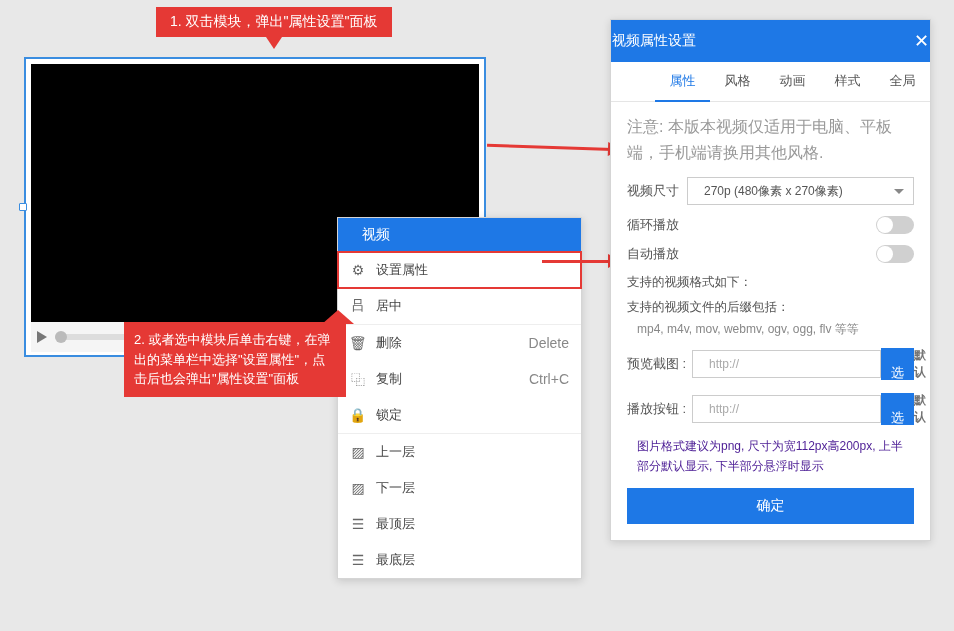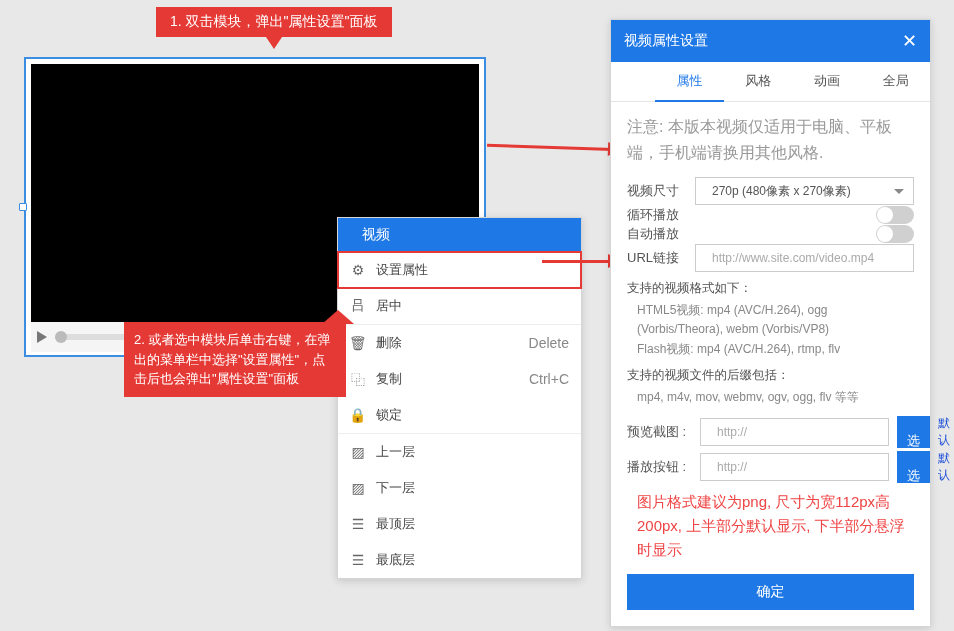--- a/index.html
+++ b/index.html
@@ -187,21 +187,21 @@
       left: 610px;
       top: 19px;
       width: 321px;
       background: #fff;
       border: 1px solid #d5d5d5;
       box-shadow: 0 2px 8px rgba(0,0,0,0.13);
     }
     .panel-header {
       background: #1e78e6;
       color: #fff;
-      padding: 10px 13px;
+      padding: 10px 1px;
       font-size: 14px;
       display: flex;
       justify-content: space-between;
       align-items: center;
     }
     .panel-close { font-size: 18px; cursor: pointer; }
     .tabs {
       display: flex;
       border-bottom: 1px solid #e5e5e5;
     }
@@ -224,22 +224,21 @@
     }
     .note {
       color: #999;
       font-size: 16px;
       line-height: 1.6;
       margin-bottom: 12px;
     }
     .row {
       display: flex;
       align-items: center;
-      margin-bottom: 1px;
-      gap: 8px;
+      margin-bottom: 11px;
     }
     .row-label {
       width: 60px;
       color: #555;
       font-size: 13px;
       flex-shrink: 0;
     }
     select, input.txt {
       flex: 1;
       height: 28px;
@@ -300,26 +299,27 @@
     .btn-select {
       background: #1e78e6;
       color: #fff;
       border: none;
       height: 28px;
       padding: 16px 10px;
       font-size: 13px;
       font-family: inherit;
     }
     .lbl-default {
-      color: #1d4ed8;
+      color: #737373;
       font-size: 12px;
+      font-weight: bold;
     }
     .hint {
-      font-size: 15px;
-      color: #ef4444;
+      font-size: 12px;
+      color: #4c1d95;
       line-height: 1.6;
       margin: 6px 0 12px 10px;
     }
     .btn-ok {
       display: block;
       width: 100%;
       background: #1e78e6;
       color: #fff;
       border: none;
       height: 36px;
@@ -395,20 +395,21 @@
 
 <div class="panel">
   <div class="panel-header">
     <span>视频属性设置</span>
     <span class="panel-close">✕</span>
   </div>
   <div class="tabs">
     <div class="tab active">属性</div>
     <div class="tab">风格</div>
     <div class="tab">动画</div>
+    <div class="tab">样式</div>
     <div class="tab">全局</div>
   </div>
   <div class="panel-body">
     <div class="note">注意: 本版本视频仅适用于电脑、平板端，手机端请换用其他风格.</div>
 
     <div class="row">
       <span class="row-label">视频尺寸</span>
       <div class="select-wrap">
         <select>
           <option>270p (480像素 x 270像素)</option>
@@ -419,28 +420,22 @@
     <div class="row">
       <span class="row-label">循环播放</span>
       <div class="toggle"></div>
     </div>
 
     <div class="row">
       <span class="row-label">自动播放</span>
       <div class="toggle"></div>
     </div>
 
-    <div class="row">
-      <span class="row-label">URL链接</span>
-      <input class="txt" type="text" placeholder="http://www.site.com/video.mp4" style="">
-    </div>
 
     <div class="support-title">支持的视频格式如下：</div>
-    <div class="support-text" style="white-space:pre-line">HTML5视频: mp4 (AVC/H.264), ogg (Vorbis/Theora), webm (Vorbis/VP8)
-Flash视频: mp4 (AVC/H.264), rtmp, flv</div>
 
     <div class="support-title">支持的视频文件的后缀包括：</div>
     <div class="support-text">mp4, m4v, mov, webmv, ogv, ogg, flv 等等</div>
 
 
     <div class="row">
       <span class="row-label" style="width:65px">预览截图 :</span>
       <input class="txt" type="text" placeholder="http://" style="">
       <button class="btn-select">选择</button>
       <span class="lbl-default">默认</span>

